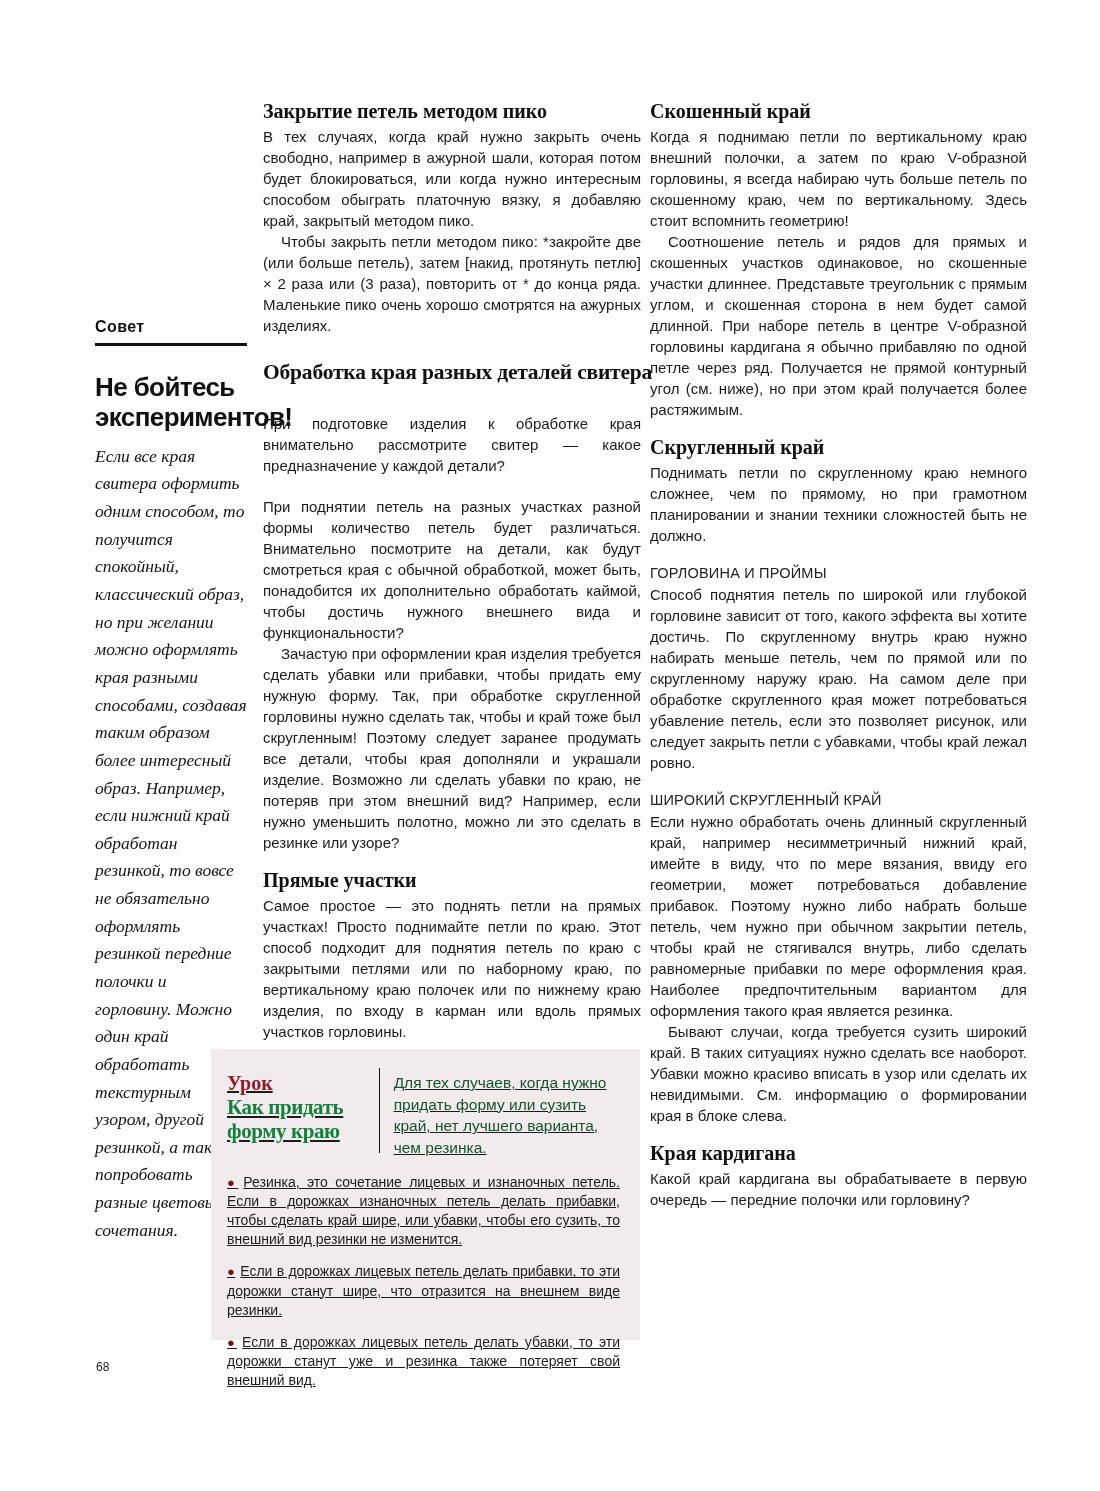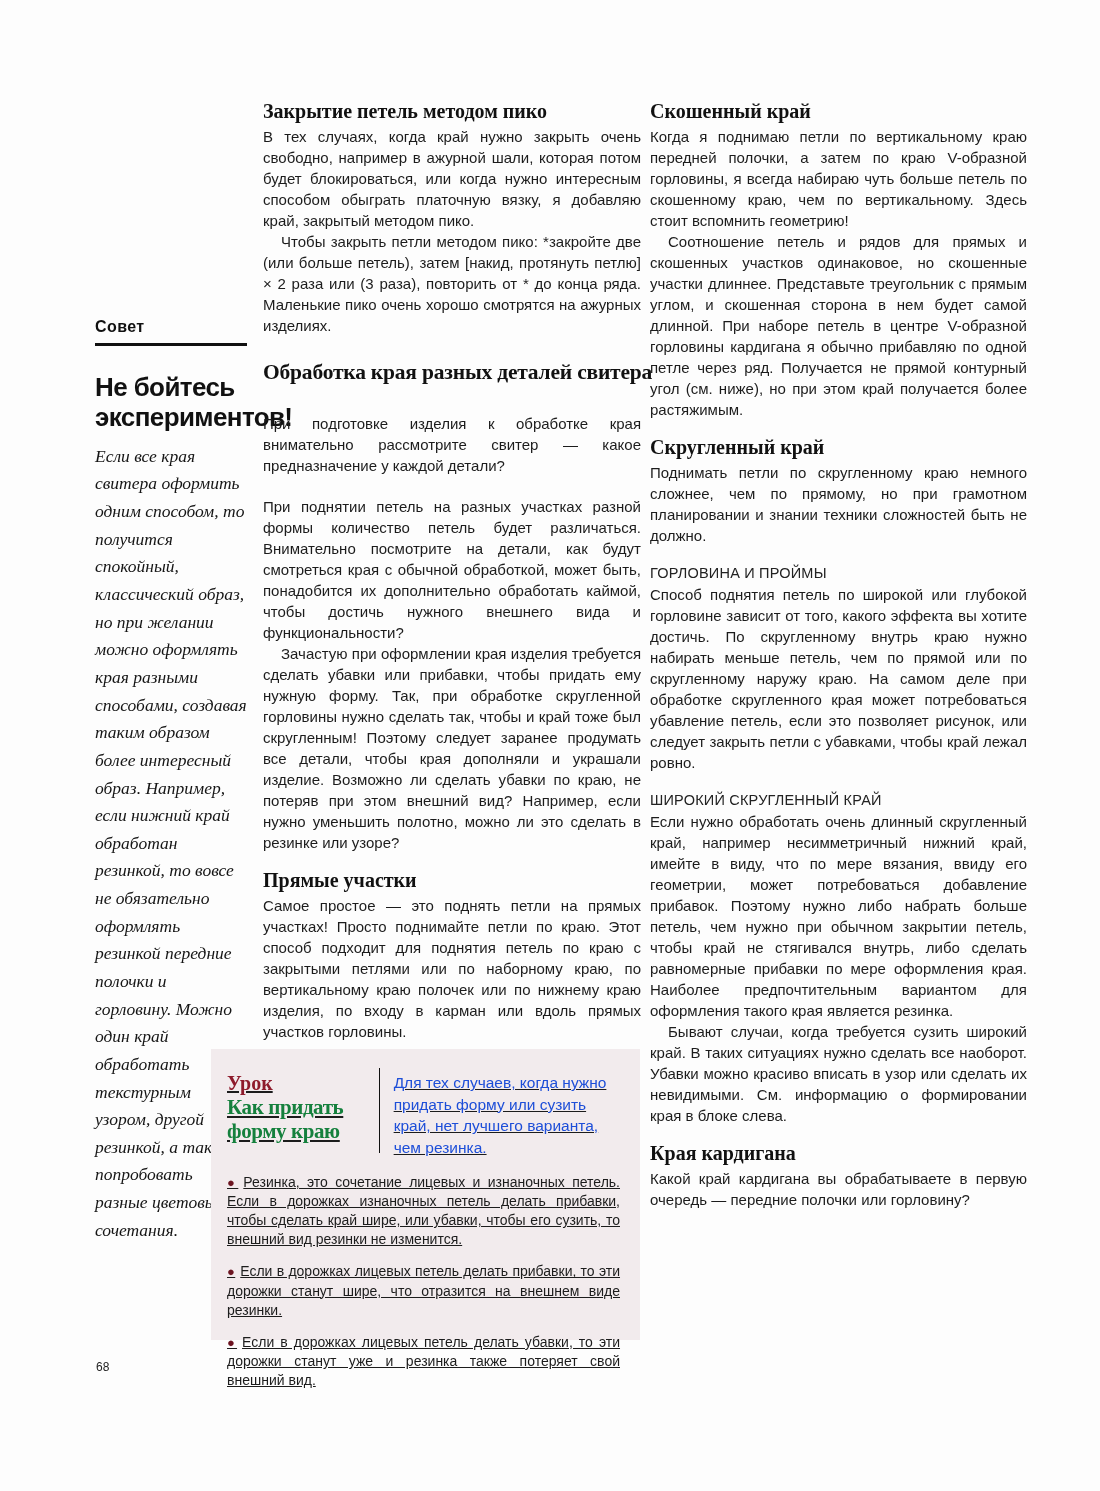--- a/index.html
+++ b/index.html
@@ -113,21 +113,21 @@
   }
   .lesson-divider {
     width: 2px;
     background: #111;
     margin: 2px 14px 6px 0;
   }
   .lesson-intro {
     font-size: 15.5px;
     line-height: 1.4;
     padding-top: 6px;
-    color: #1d4ed8;
+    color: #14532d;
   }
   .lesson-bullets { margin-top: 14px; }
   .bullet-item {
     font-size: 14px;
     line-height: 1.37;
     text-align: justify;
     color: #1c1c1c;
     margin-top: 13px;
   }
   .bullet-dot {
@@ -164,21 +164,21 @@
     <p class="para">При подготовке изделия к обработке края внимательно рассмотрите свитер — какое предназначение у каждой детали?</p>
     <p class="para gap-before">При поднятии петель на разных участках разной формы количество петель будет различаться. Внимательно посмотрите на детали, как будут смотреться края с обычной обработкой, может быть, понадобится их дополнительно обработать каймой, чтобы достичь нужного внешнего вида и функциональности?</p>
     <p class="para indent">Зачастую при оформлении края изделия требуется сделать убавки или прибавки, чтобы придать ему нужную форму. Так, при обработке скругленной горловины нужно сделать так, чтобы и край тоже был скругленным! Поэтому следует заранее продумать все детали, чтобы края дополняли и украшали изделие. Возможно ли сделать убавки по краю, не потеряв при этом внешний вид? Например, если нужно уменьшить полотно, можно ли это сделать в резинке или узоре?</p>
 
     <h3 class="h-italic mt-sec">Прямые участки</h3>
     <p class="para">Самое простое — это поднять петли на прямых участках! Просто поднимайте петли по краю. Этот способ подходит для поднятия петель по краю с закрытыми петлями или по наборному краю, по вертикальному краю полочек или по нижнему краю изделия, по входу в карман или вдоль прямых участков горловины.</p>
   </section>
 
   <section class="col col-right">
     <h3 class="h-italic">Скошенный край</h3>
-    <p class="para">Когда я поднимаю петли по вертикальному краю передней полочки, а затем по краю V-образной горловины, я всегда набираю чуть больше петель по скошенному краю, чем по вертикальному. Здесь стоит вспомнить геометрию!</p>
+    <p class="para">Когда я поднимаю петли по вертикальному краю внешний полочки, а затем по краю V-образной горловины, я всегда набираю чуть больше петель по скошенному краю, чем по вертикальному. Здесь стоит вспомнить геометрию!</p>
     <p class="para indent">Соотношение петель и рядов для прямых и скошенных участков одинаковое, но скошенные участки длиннее. Представьте треугольник с прямым углом, и скошенная сторона в нем будет самой длинной. При наборе петель в центре V-образной горловины кардигана я обычно прибавляю по одной петле через ряд. Получается не прямой контурный угол (см. ниже), но при этом край получается более растяжимым.</p>
 
     <h3 class="h-italic mt-sec">Скругленный край</h3>
     <p class="para">Поднимать петли по скругленному краю немного сложнее, чем по прямому, но при грамотном планировании и знании техники сложностей быть не должно.</p>
 
     <div class="h-caps">ГОРЛОВИНА И ПРОЙМЫ</div>
     <p class="para">Способ поднятия петель по широкой или глубокой горловине зависит от того, какого эффекта вы хотите достичь. По скругленному внутрь краю нужно набирать меньше петель, чем по прямой или по скругленному наружу краю. На самом деле при обработке скругленного края может потребоваться убавление петель, если это позволяет рисунок, или следует закрыть петли с убавками, чтобы край лежал ровно.</p>
 
     <div class="h-caps">ШИРОКИЙ СКРУГЛЕННЫЙ КРАЙ</div>
     <p class="para">Если нужно обработать очень длинный скругленный край, например несимметричный нижний край, имейте в виду, что по мере вязания, ввиду его геометрии, может потребоваться добавление прибавок. Поэтому нужно либо набрать больше петель, чем нужно при обычном закрытии петель, чтобы край не стягивался внутрь, либо сделать равномерные прибавки по мере оформления края. Наиболее предпочтительным вариантом для оформления такого края является резинка.</p>

